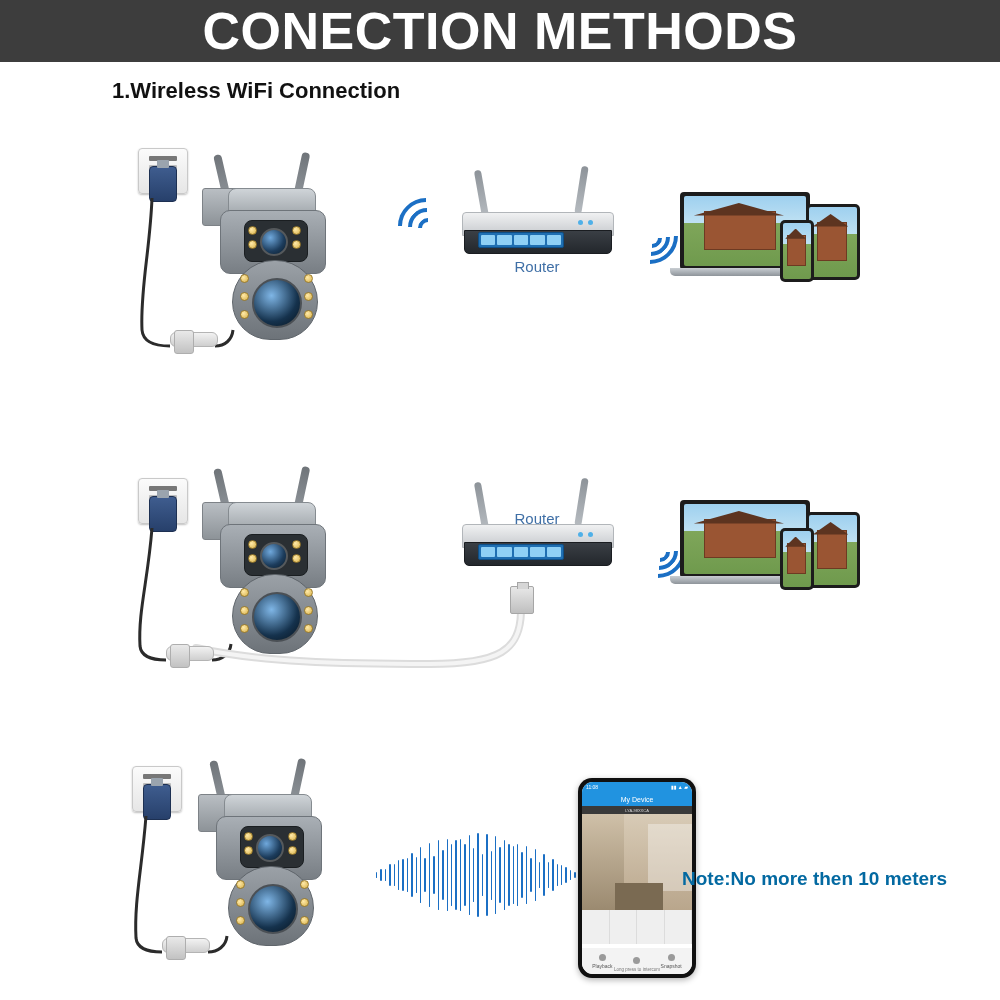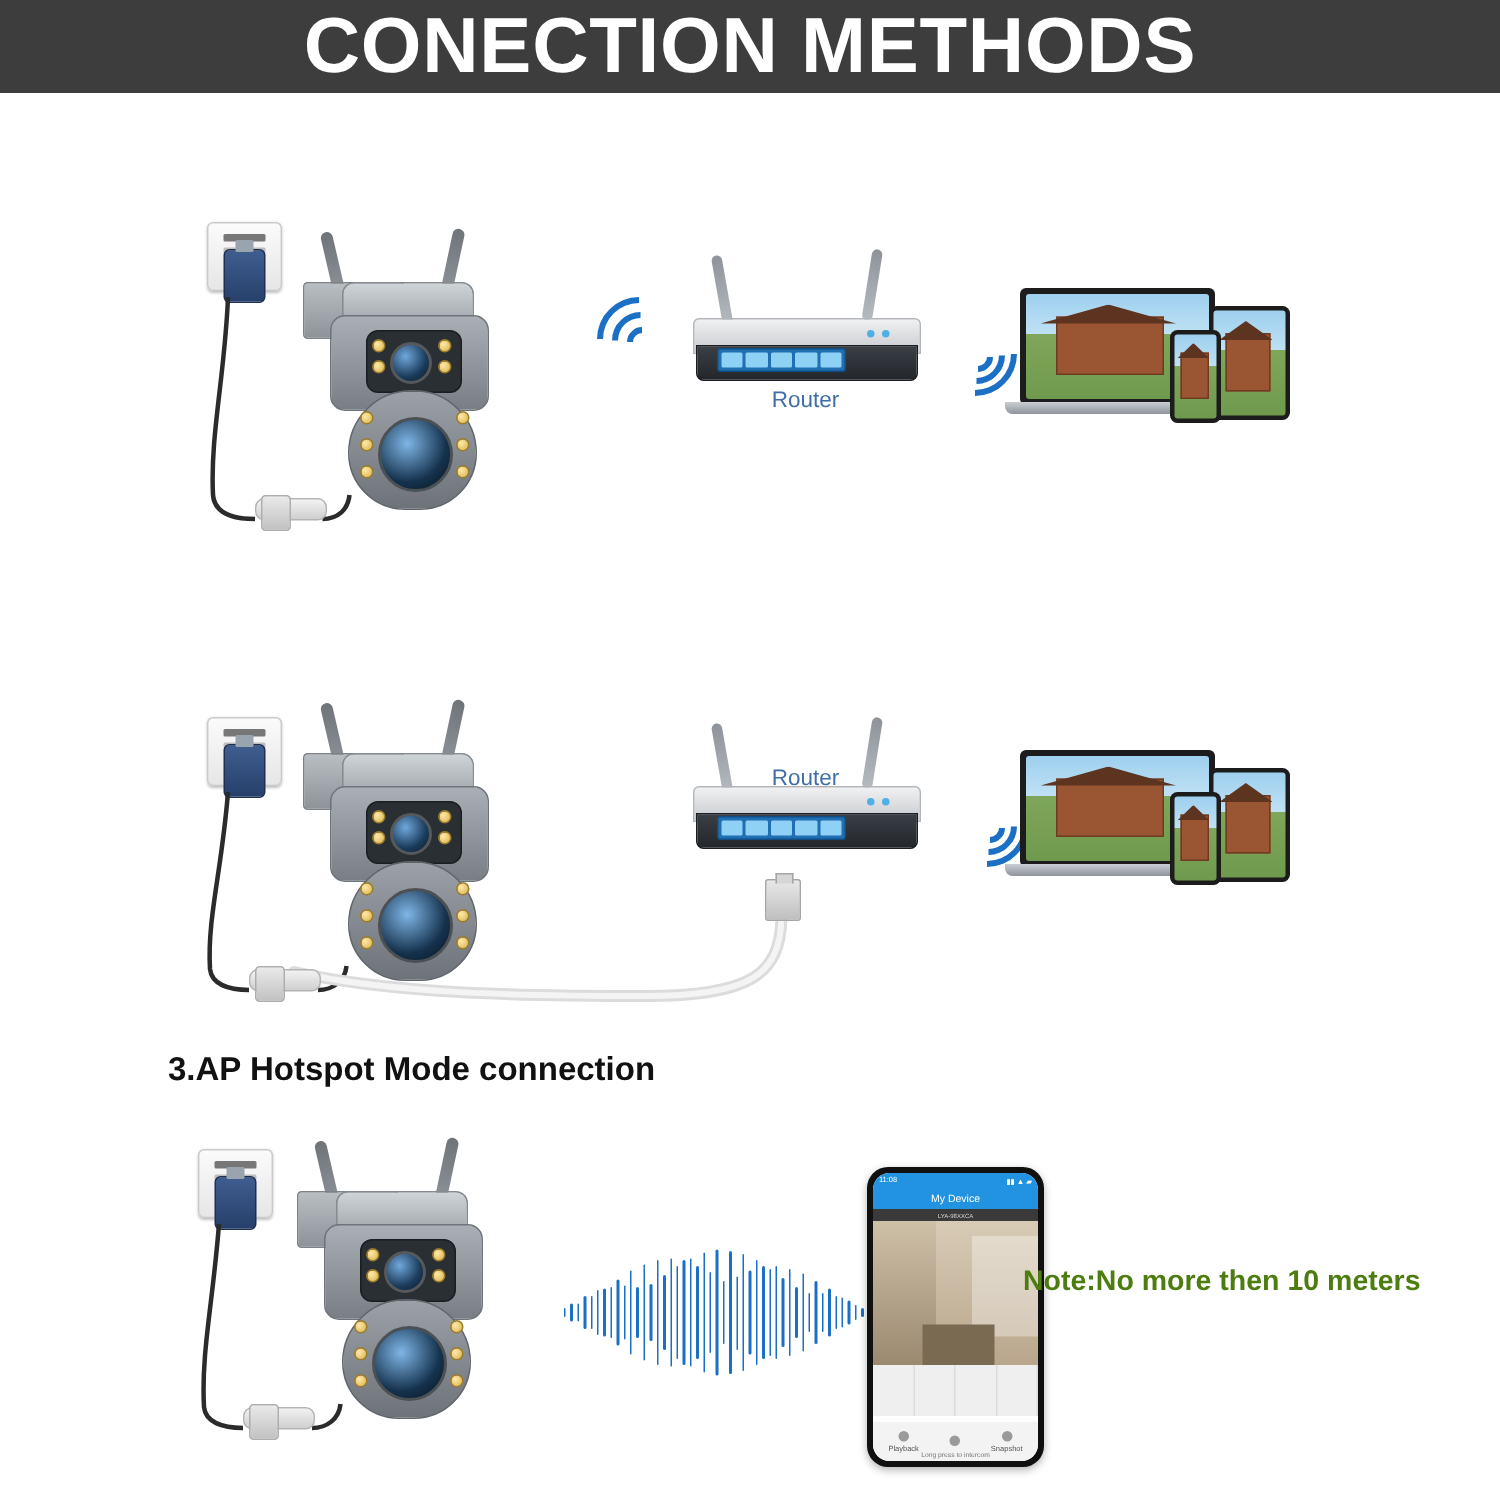--- a/index.html
+++ b/index.html
@@ -31,22 +31,22 @@
   .sec-title{
     position:absolute;
     font-size:22px;font-weight:bold;color:#111;
     white-space:nowrap;
   }
   #title1{left:112px;top:78px;}
   #title2{left:112px;top:396px;}
   #title3{left:112px;top:700px;}
 
   .note{
-    position:absolute;left:682px;top:844px;
-    font-size:19px;font-weight:bold;color:#4d7c0f;white-space:nowrap;
+    position:absolute;left:682px;top:868px;
+    font-size:19px;font-weight:bold;color:#0369a1;white-space:nowrap;
   }
 
   
   .blk{position:absolute;}
 
   
   .socket{
     position:absolute;width:48px;height:44px;border-radius:4px;
     background:linear-gradient(180deg,#fbfbfb,#e6e6e6);
     border:1px solid #c9c9c9;
@@ -256,20 +256,21 @@
 </style>
 </head>
 <body>
 
 <div class="page">
 
   <div class="header">
     <div class="header-title">CONECTION METHODS</div>
   </div>
 
+  <div class="sec-title" id="title1">1.Wireless WiFi Connection</div>
 
   <div class="blk" style="left:138px;top:148px;">
     <div class="socket" style="left:0;top:0;"></div>
     <div class="adapter" style="left:11px;top:18px;">
       <div class="pin"></div>
     </div>
   </div>
   <svg class="wire" width="1000" height="1000" style="position:absolute;left:0;top:0;pointer-events:none;">
     <path d="M152 198 C 150 250, 140 290, 142 330 C 143 342, 155 346, 170 346" stroke="#2b2b2b" stroke-width="3" fill="none"></path>
     <path d="M215 346 C 225 346, 232 340, 233 330" stroke="#2b2b2b" stroke-width="3" fill="none"></path>
@@ -414,21 +415,20 @@
       </div>
     <div class="laptop-base"></div>
     <div class="tablet" style="left:126px;top:12px;">
         <div class="house"></div>
       </div>
     <div class="phone" style="left:100px;top:28px;">
         <div class="house"></div>
       </div>
   </div>
 
-  <div class="sec-title" id="title3">3.AP Hotspot Mode connection</div>
 
   <div class="blk" style="left:132px;top:766px;">
     <div class="socket" style="left:0;top:0;"></div>
     <div class="adapter" style="left:11px;top:18px;">
       <div class="pin"></div>
     </div>
   </div>
   <svg class="wire" width="1000" height="1000" style="position:absolute;left:0;top:0;pointer-events:none;">
     <path d="M146 816 C 142 868, 134 902, 136 938 C 137 948, 148 952, 162 952" stroke="#2b2b2b" stroke-width="3" fill="none"></path>
     <path d="M208 952 C 218 952, 226 946, 227 936" stroke="#2b2b2b" stroke-width="3" fill="none"></path>

